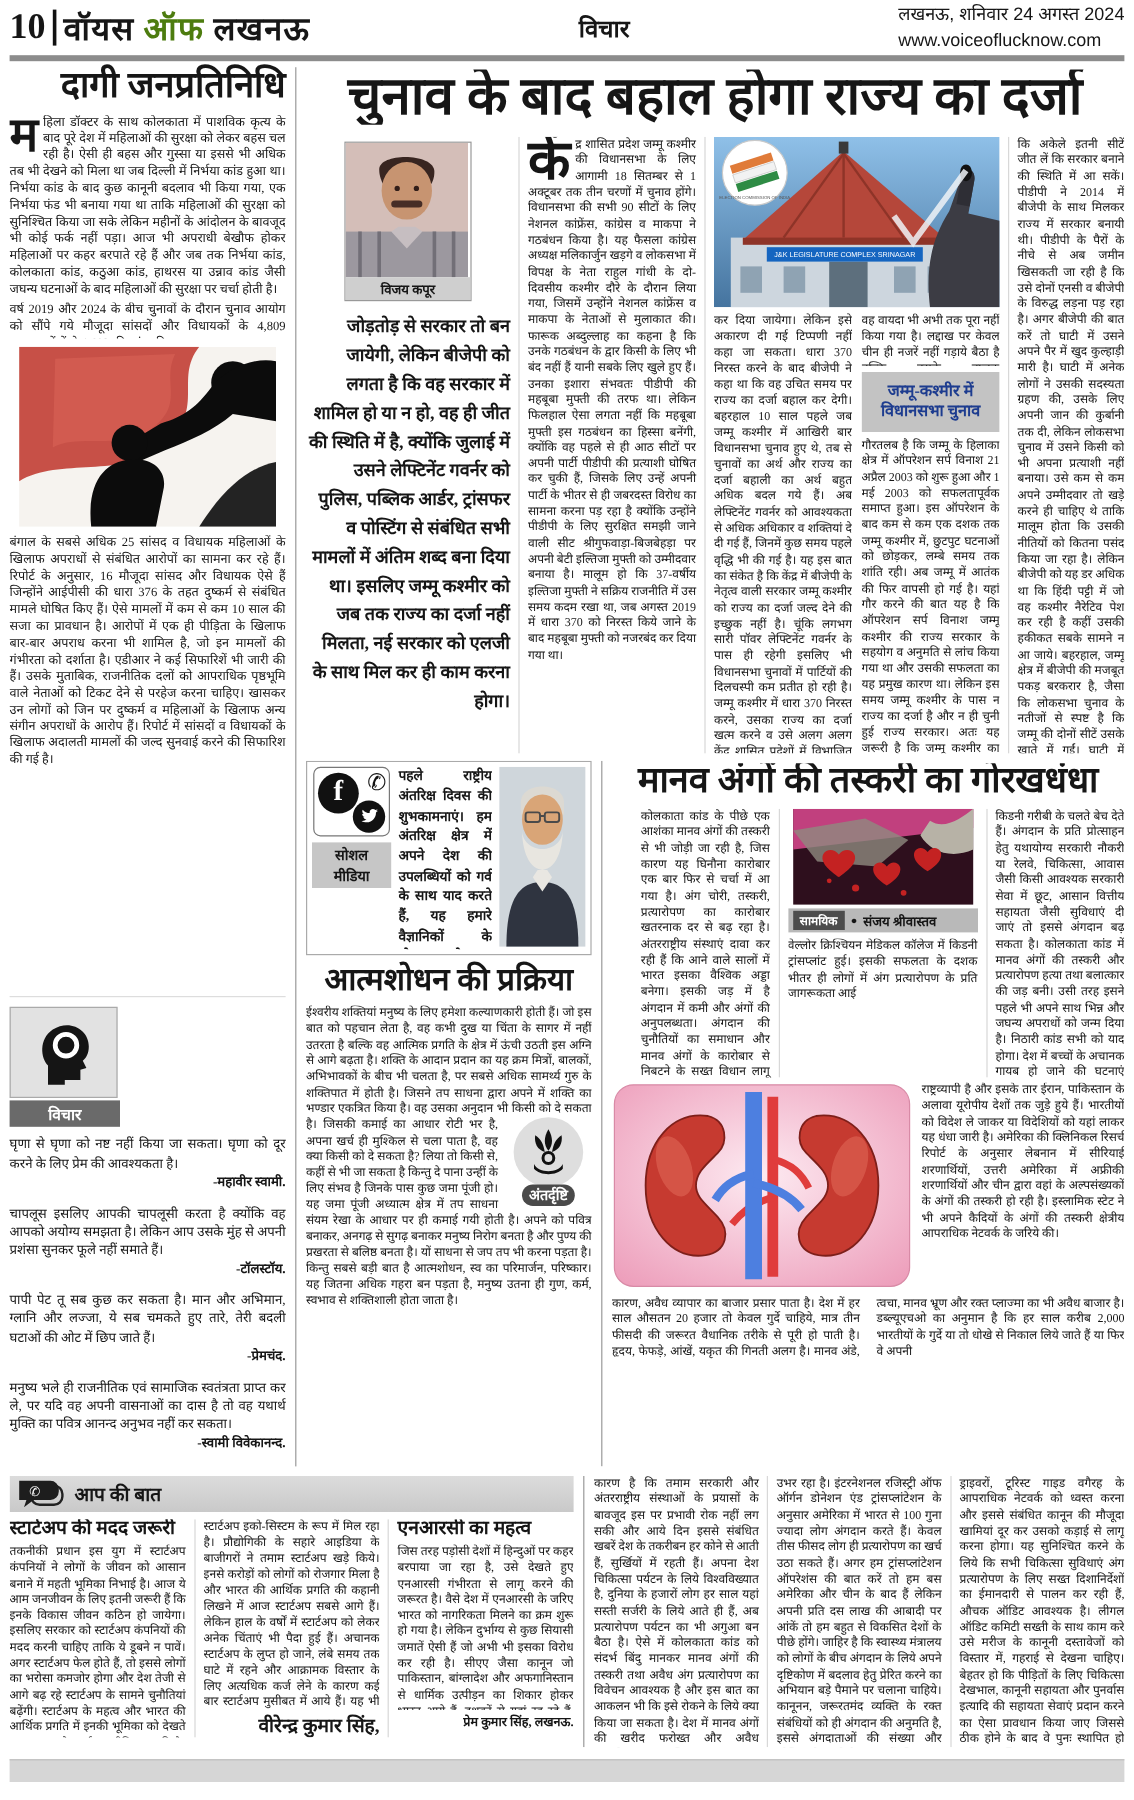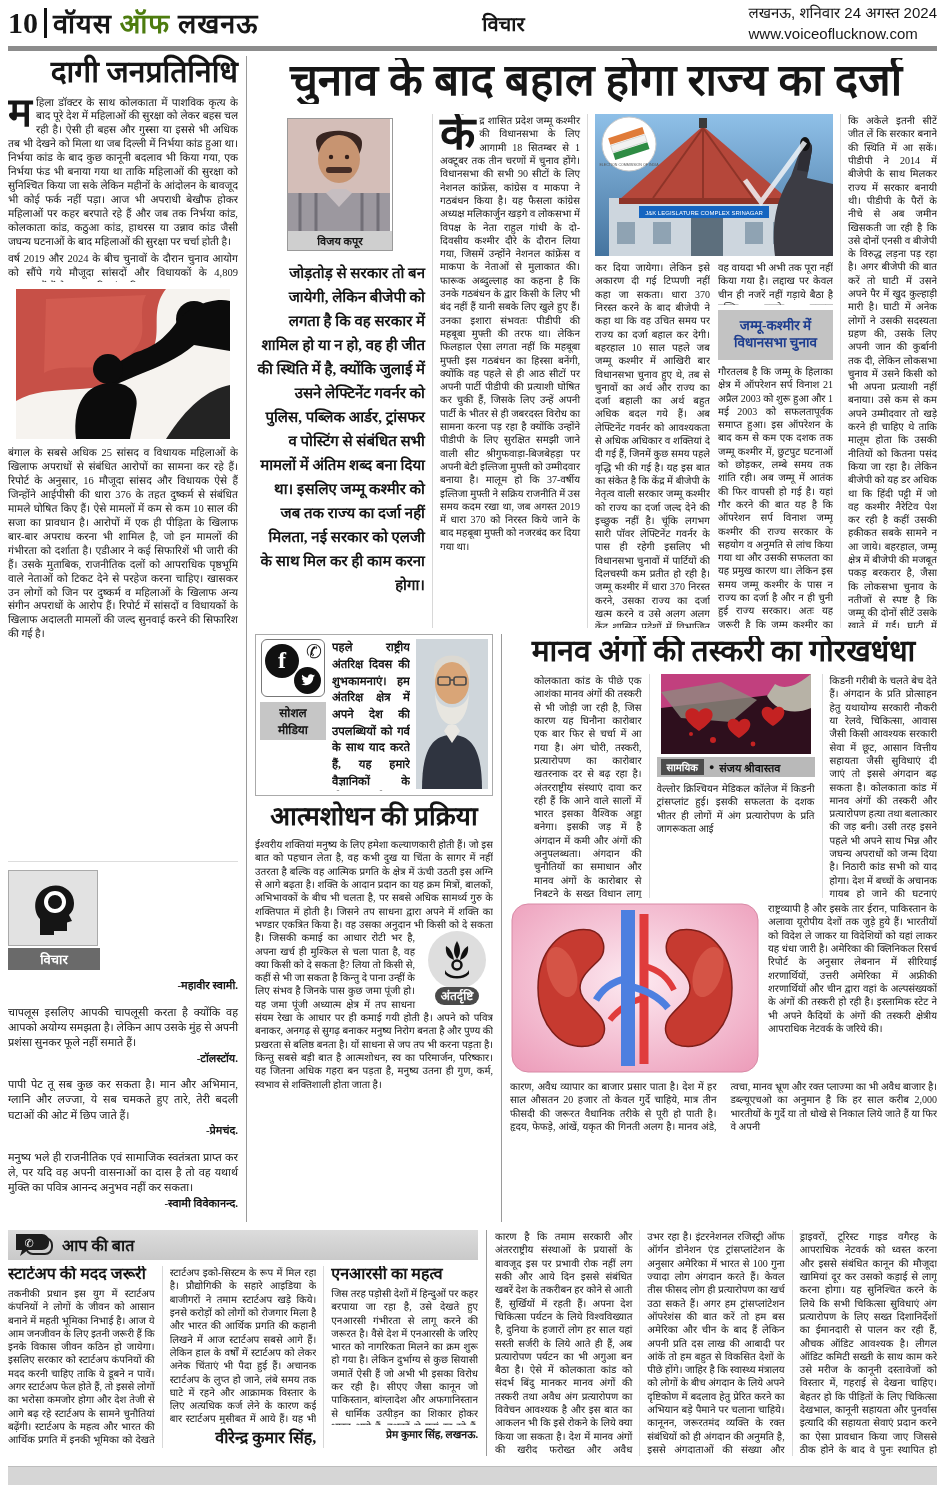--- a/index.html
+++ b/index.html
@@ -135,21 +135,21 @@
       <div class="thoughts">
         <div class="thoughts-head">
           <div class="ic">
             <svg width="54" height="58" viewBox="0 0 54 58">
               <path d="M14,56 L14,40 C8,34 6,18 18,10 C32,1 48,10 48,24 C48,30 46,33 43,36 L46,42 L41,43.5 L41,52 L28,52 L28,56 Z" fill="#151515"></path>
               <circle cx="29" cy="23" r="9" fill="none" stroke="#ffffff" stroke-width="4"></circle>
             </svg>
           </div>
           <div class="lbl">विचार</div>
         </div>
-        <div class="quote-item"><span class="by">-महावीर स्वामी.</span></div>
+        <div class="quote-item"><span>घृणा से घृणा को नष्ट नहीं किया जा सकता। घृणा को दूर करने के लिए प्रेम की आवश्यकता है।</span><span class="by">-महावीर स्वामी.</span></div>
         <div class="quote-item"><span>चापलूस इसलिए आपकी चापलूसी करता है क्योंकि वह आपको अयोग्य समझता है। लेकिन आप उसके मुंह से अपनी प्रशंसा सुनकर फूले नहीं समाते हैं।</span><span class="by">-टॉलस्टॉय.</span></div>
         <div class="quote-item"><span>पापी पेट तू सब कुछ कर सकता है। मान और अभिमान, ग्लानि और लज्जा, ये सब चमकते हुए तारे, तेरी बदली घटाओं की ओट में छिप जाते हैं।</span><span class="by">-प्रेमचंद.</span></div>
         <div class="quote-item"><span>मनुष्य भले ही राजनीतिक एवं सामाजिक स्वतंत्रता प्राप्त कर ले, पर यदि वह अपनी वासनाओं का दास है तो वह यथार्थ मुक्ति का पवित्र आनन्द अनुभव नहीं कर सकता।</span><span class="by">-स्वामी विवेकानन्द.</span></div>
       </div>
     </aside>
 
     <div class="mainarea">
       <h1 class="lead-hl">चुनाव के बाद बहाल होगा राज्य का दर्जा</h1>
 
       <div class="main-cols">

